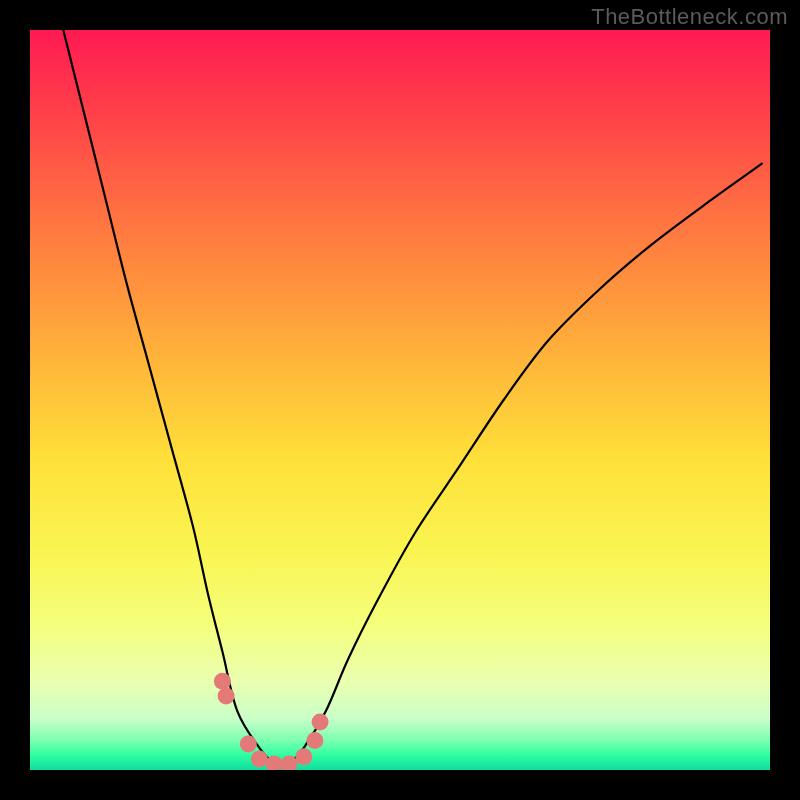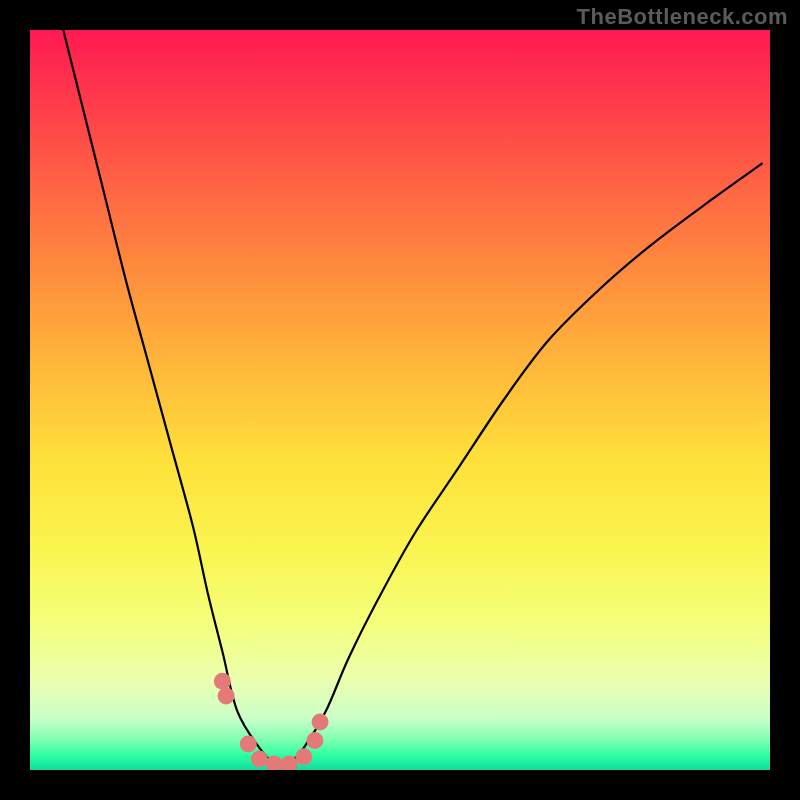--- a/index.html
+++ b/index.html
@@ -16,21 +16,21 @@
     width: 800px;
     height: 800px;
     background: #000;
   }
   .watermark {
     position: absolute;
     top: 4px;
     right: 12px;
     color: #5b5b5b;
     font-size: 22px;
-    font-weight: 700;
+    font-weight: 400;
     letter-spacing: 0.5px;
     z-index: 10;
   }
   .plot {
     position: absolute;
     left: 30px;
     top: 30px;
     width: 740px;
     height: 740px;
   }

